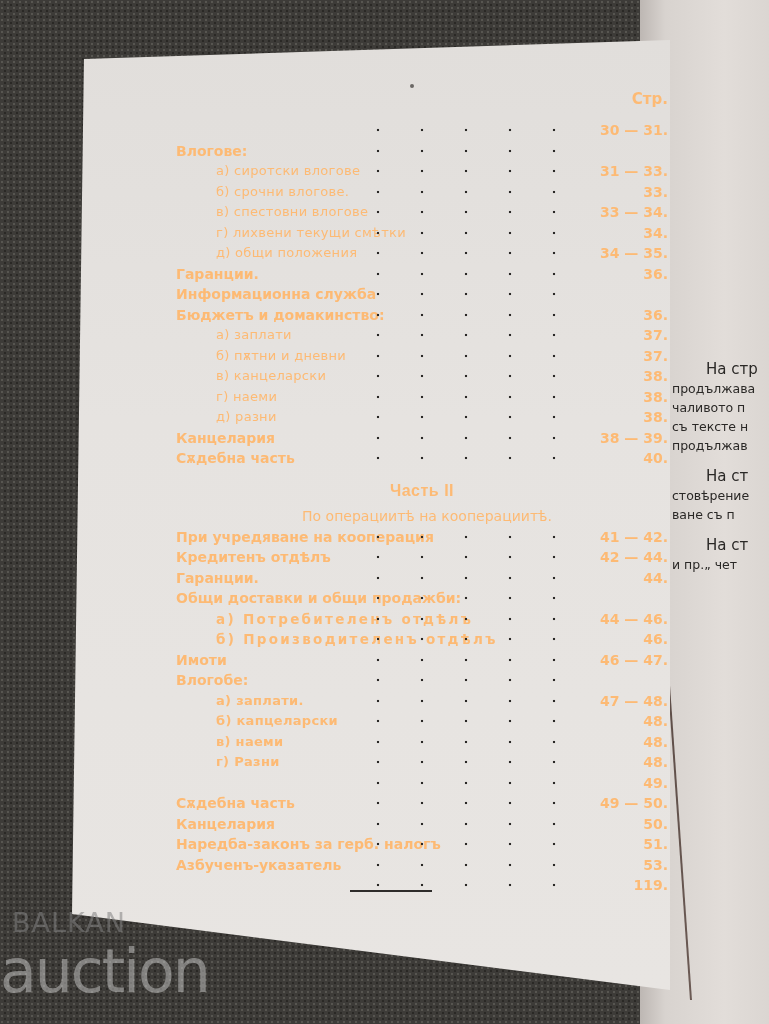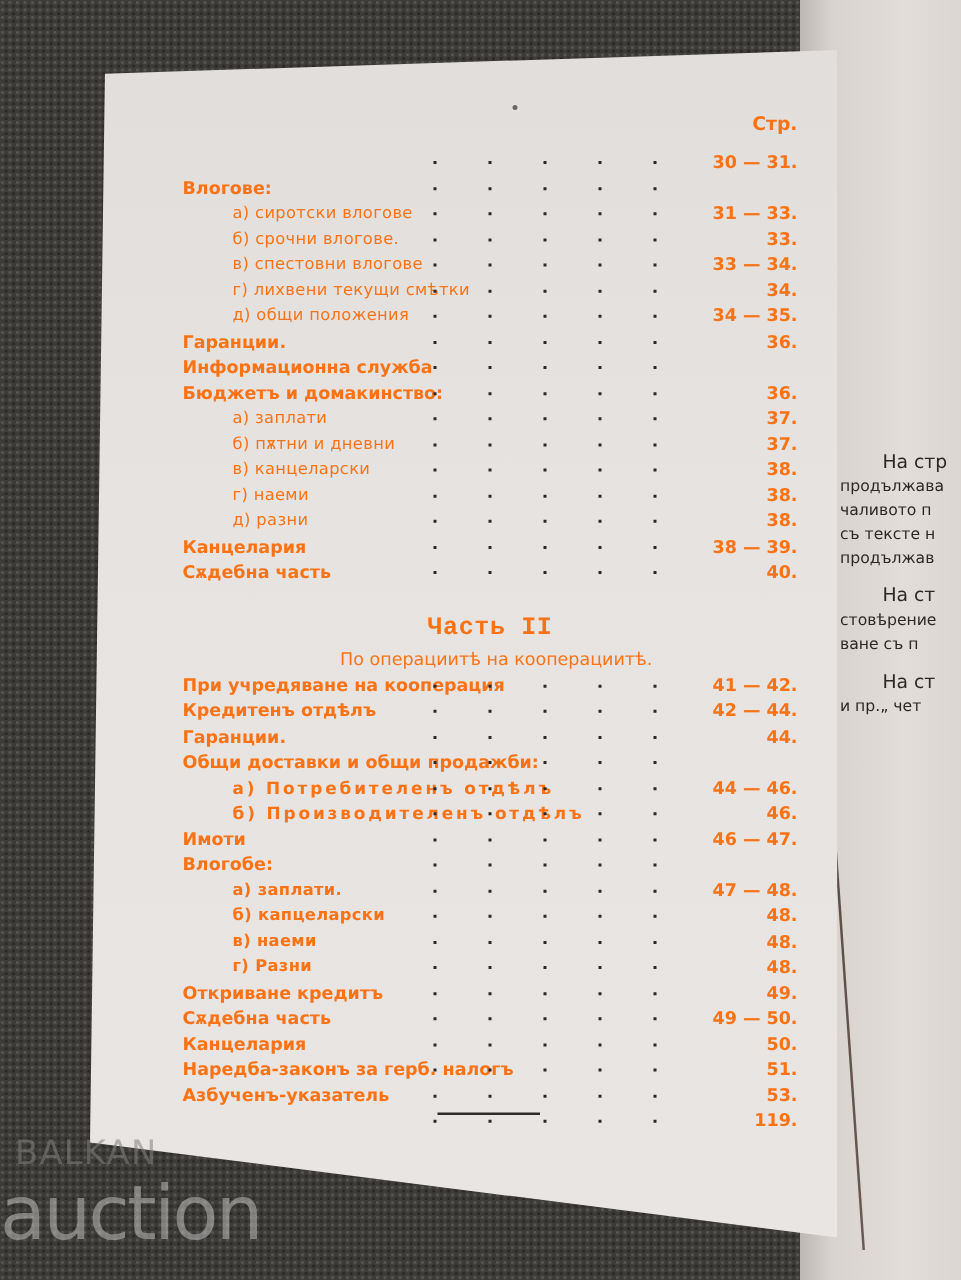--- a/index.html
+++ b/index.html
@@ -29,37 +29,37 @@
       transform: skewX(4deg);
     }
     .page {
       position: absolute; left: 72px; top: 40px; width: 598px; height: 950px;
       background: linear-gradient(180deg, #e1dedb 0%, #e6e3e0 40%, #e8e5e2 100%);
       clip-path: polygon(2% 2%, 100% 0%, 100% 100%, 0% 92%);
       box-shadow: 0 0 6px rgba(0,0,0,0.5);
     }
     .pin-dot { position: absolute; left: 338px; top: 44px; width: 4px; height: 4px; border-radius: 50%; background: #6b6865; }
     .content {
-      position: absolute; left: 146px; top: 90px; width: 492px;
-      color: #f97316;
+      position: absolute; left: 176px; top: 90px; width: 492px;
+      color: #fdba74;
     }
     .str { position: absolute; right: 0; top: 0; font-weight: bold; font-size: 15px; }
     .row {
       position: relative; height: 20.5px; line-height: 20.5px;
       font-size: 14px; font-weight: bold; white-space: nowrap;
     }
     .row .lbl { position: absolute; left: 0; }
     .row.sub .lbl { left: 40px; font-weight: normal; font-size: 13px; letter-spacing: 0.3px; }
     .row.sub.bold .lbl { font-weight: bold; }
     .row.spaced .lbl { letter-spacing: 2.3px; font-size: 13.5px; }
     .row .dots { position: absolute; left: 170px; right: 110px; top: 0;
       background-image: radial-gradient(circle, #2a2826 1.2px, transparent 1.6px);
       background-size: 44px 20px; background-position: 10px 0; background-repeat: repeat-x; height: 20px; }
     .row .pg { position: absolute; right: 0; font-weight: bold; font-size: 14px; }
-    .part-title { text-align: center; font-size: 20px; font-weight: bold; margin-top: 20px; height: 28px; line-height: 28px; letter-spacing: 0.5px; font-family: Liberation Mono, monospace; }
+    .part-title { text-align: center; font-size: 16px; font-weight: bold; margin-top: 8px; height: 28px; line-height: 28px; letter-spacing: 0.5px; font-family: Liberation Sans, sans-serif; }
     .part-sub { text-align: center; font-size: 14px; font-weight: normal; height: 22px; line-height: 22px; padding-left: 10px; }
     .rule { position: absolute; left: 350px; top: 890px; width: 82px; height: 2px; background: #2e2c2a; }
     .watermark { position: absolute; left: 0; top: 895px; color: rgba(235,235,235,0.55); font-family: "DejaVu Sans", sans-serif; pointer-events: none; }
     .watermark .wm-top { position: absolute; left: 12px; top: 12px; font-size: 27px; font-weight: normal; letter-spacing: 1px; color: rgba(130,130,130,0.55); white-space: nowrap; }
     .watermark .wm-bot { position: absolute; left: 0px; top: 26px; font-size: 60px; letter-spacing: -2px; line-height: 100px; color: rgba(220,220,220,0.45); white-space: nowrap; }
   </style>
 </head>
 <body>
 
 <div class="back-page"></div>
@@ -230,21 +230,20 @@
         <span class="lbl">в) наеми</span>
         <span class="dots"></span>
         <span class="pg">48.</span>
       </div>
       <div class="row sub bold">
         <span class="lbl">г) Разни</span>
         <span class="dots"></span>
         <span class="pg">48.</span>
       </div>
       <div class="row">
-        <span class="lbl">Откриване кредитъ</span>
         <span class="dots"></span>
         <span class="pg">49.</span>
       </div>
       <div class="row">
         <span class="lbl">Сѫдебна часть</span>
         <span class="dots"></span>
         <span class="pg">49 — 50.</span>
       </div>
       <div class="row">
         <span class="lbl">Канцелария</span>

